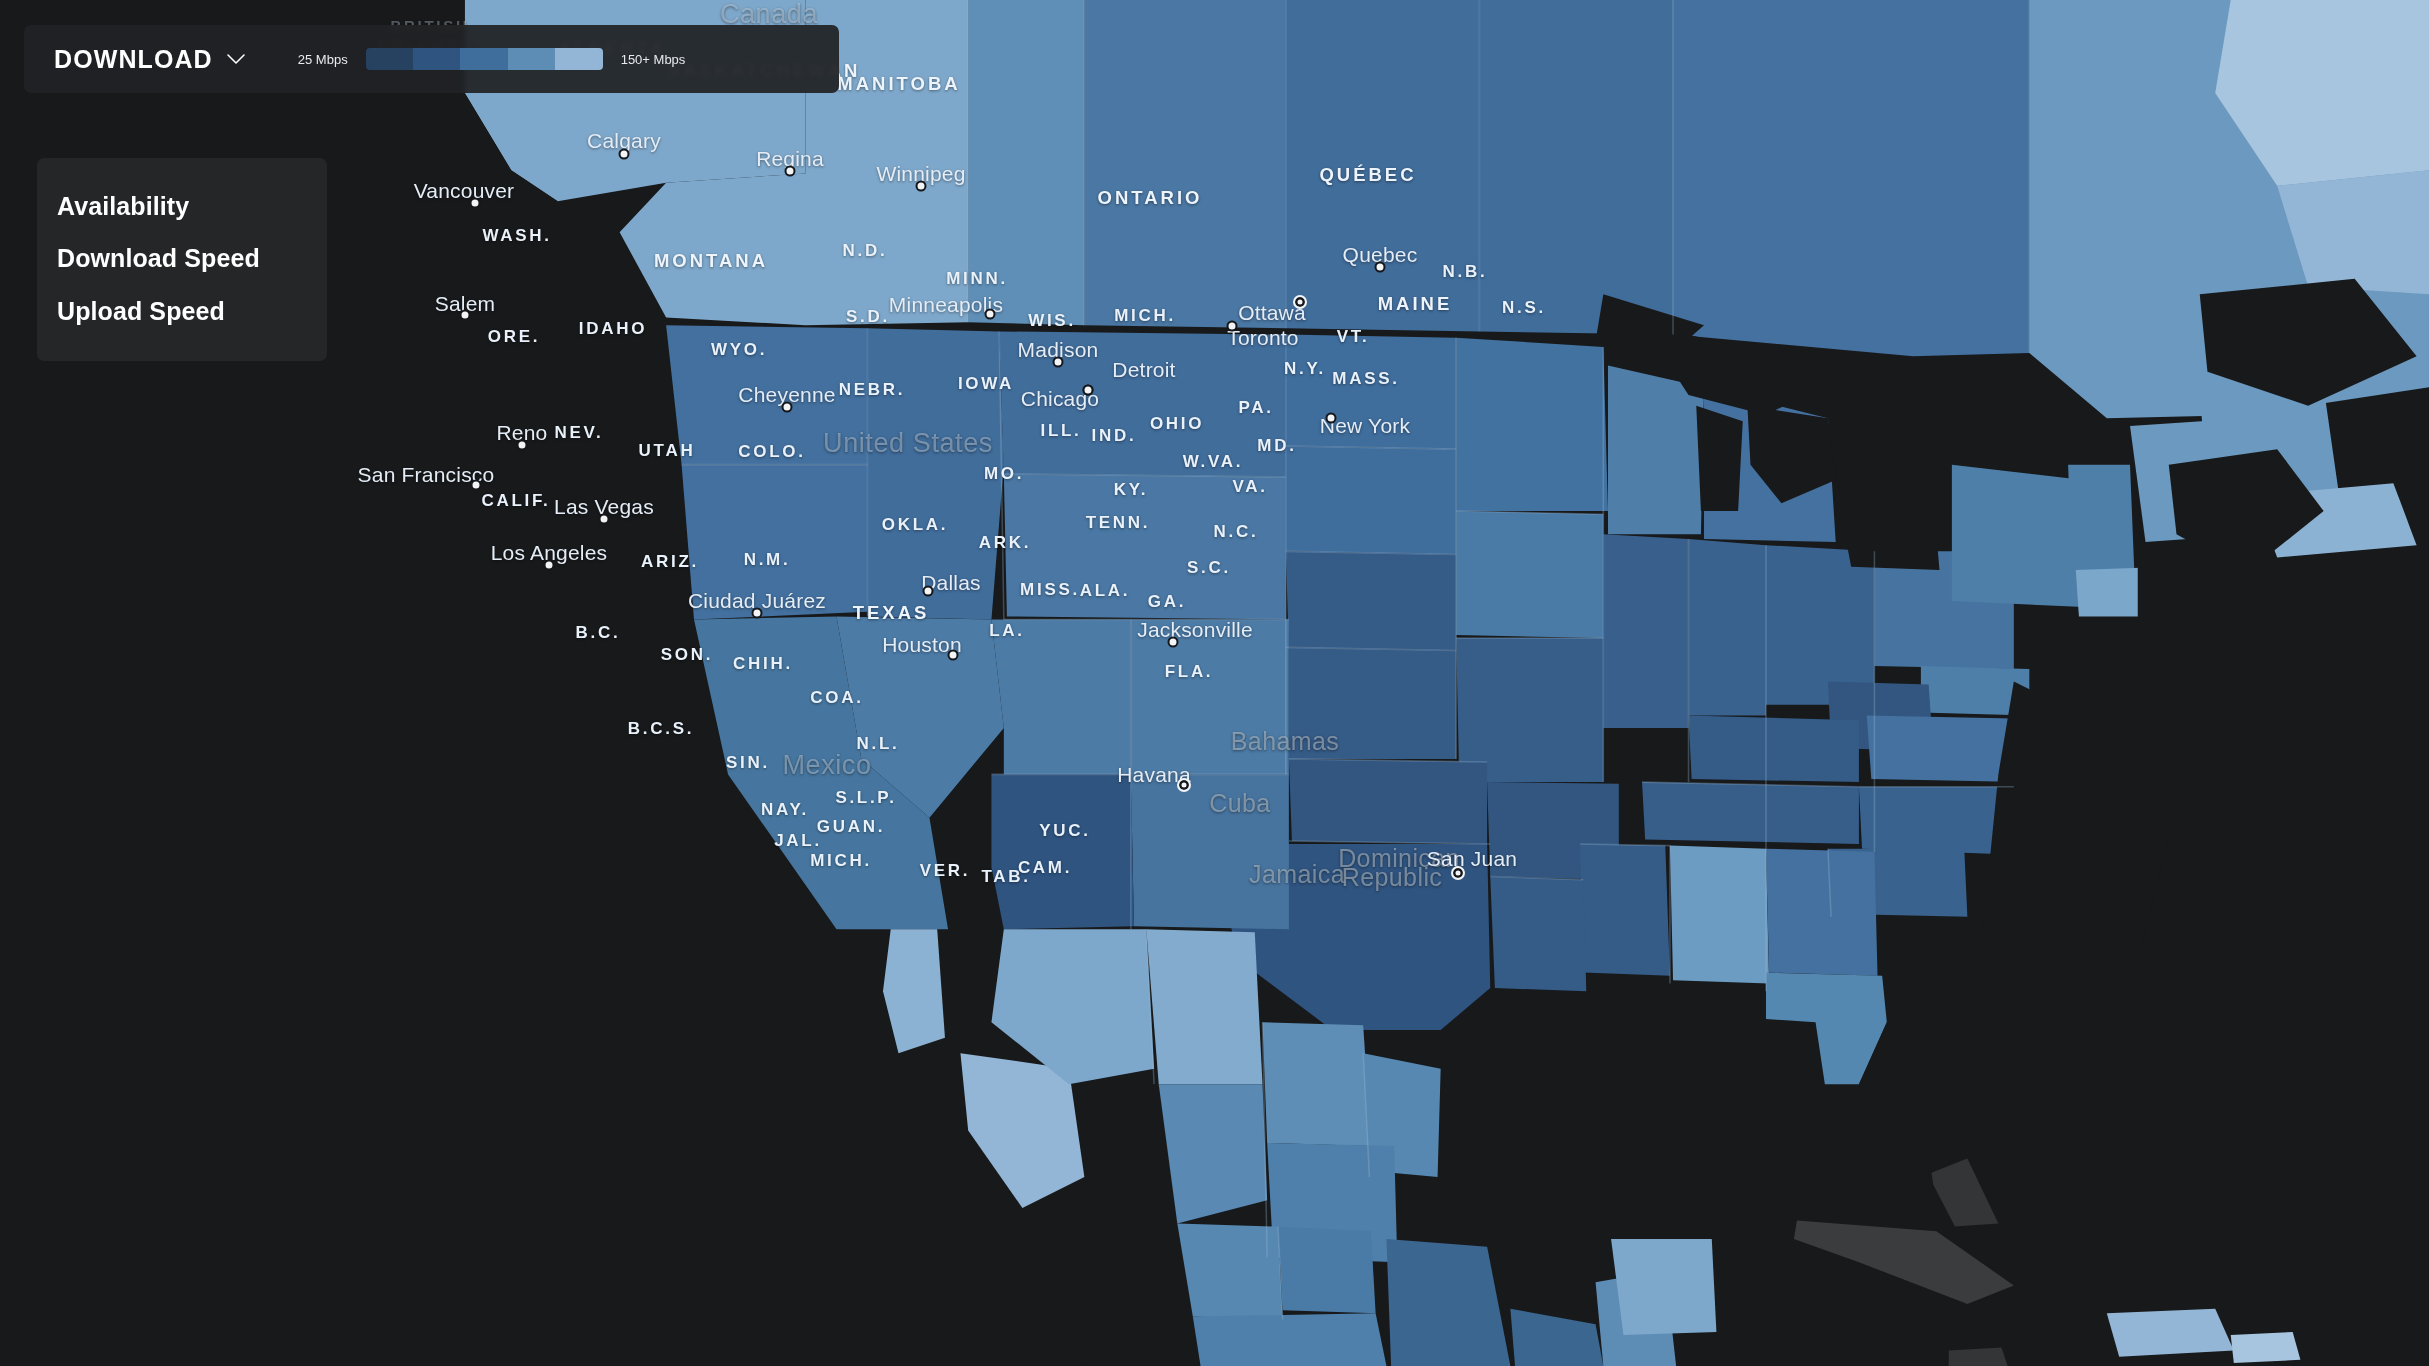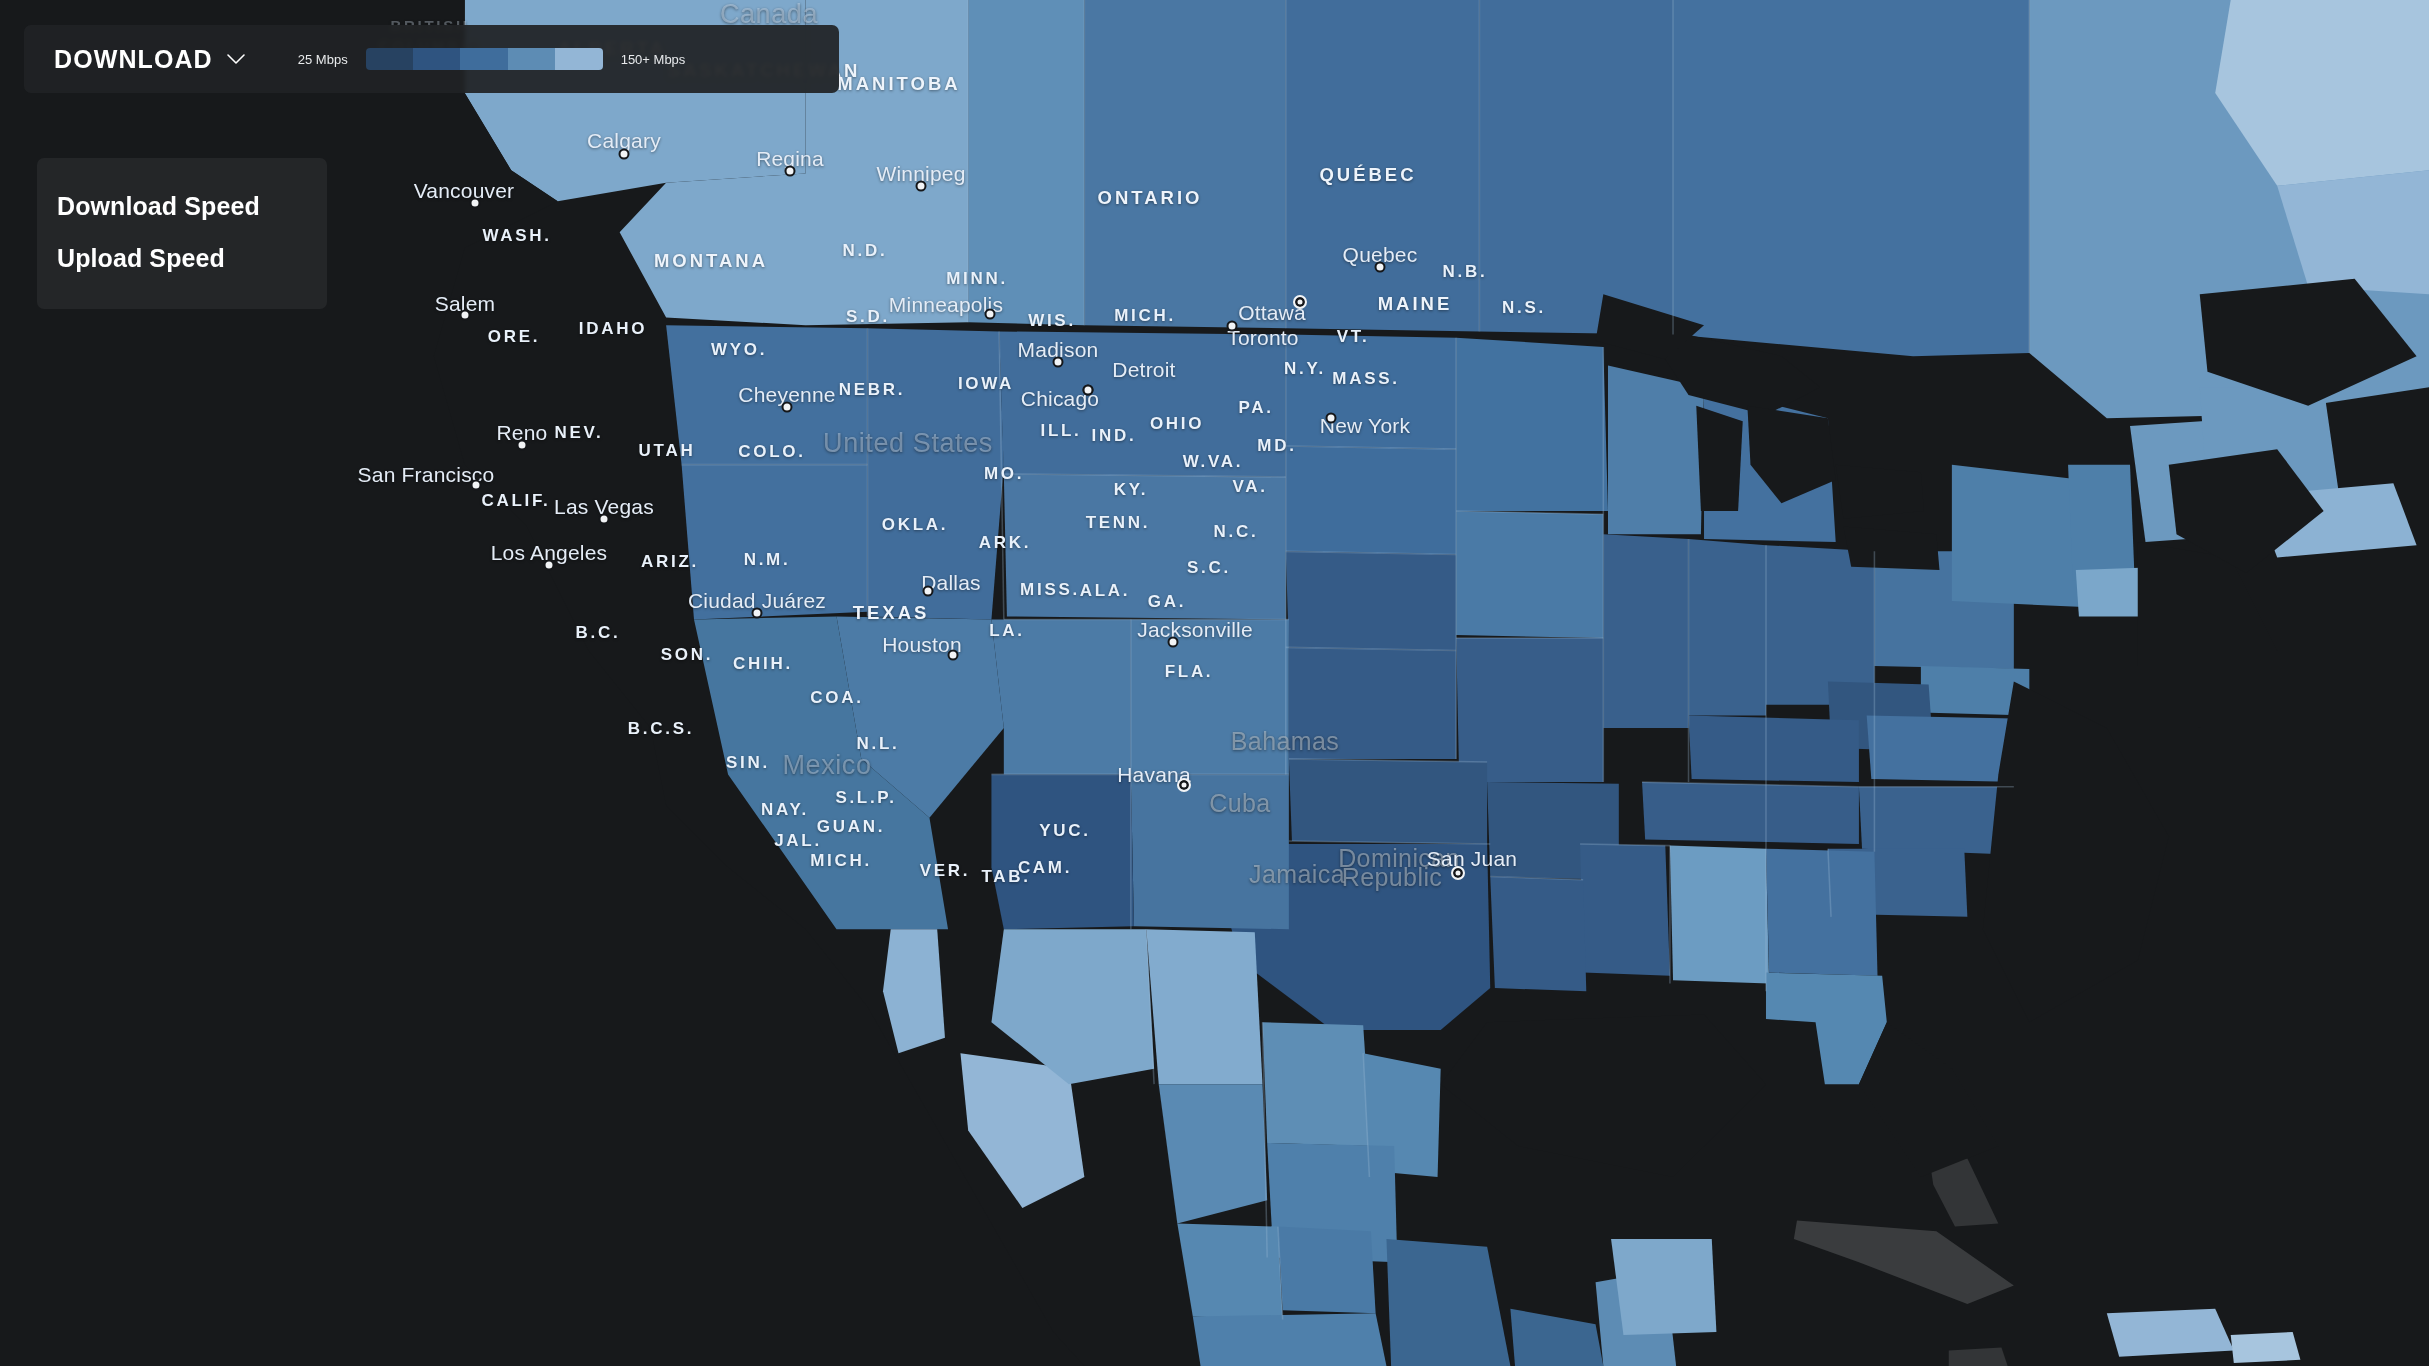--- a/index.html
+++ b/index.html
@@ -410,17 +410,18 @@
         <span style="background: rgb(47, 84, 128);"></span>
         <span style="background: rgb(63, 109, 156);"></span>
         <span style="background: rgb(93, 140, 180);"></span>
         <span style="background: rgb(147, 182, 214);"></span>
       </div>
       <span class="scale-end">150+ Mbps</span>
     </div>
   </div>
 
   <div id="metric-menu">
+    <div class="menu-item">Availability</div>
     <div class="menu-item">Download Speed</div>
     <div class="menu-item">Upload Speed</div>
   </div>
 
 </div>
 
 </body></html>

